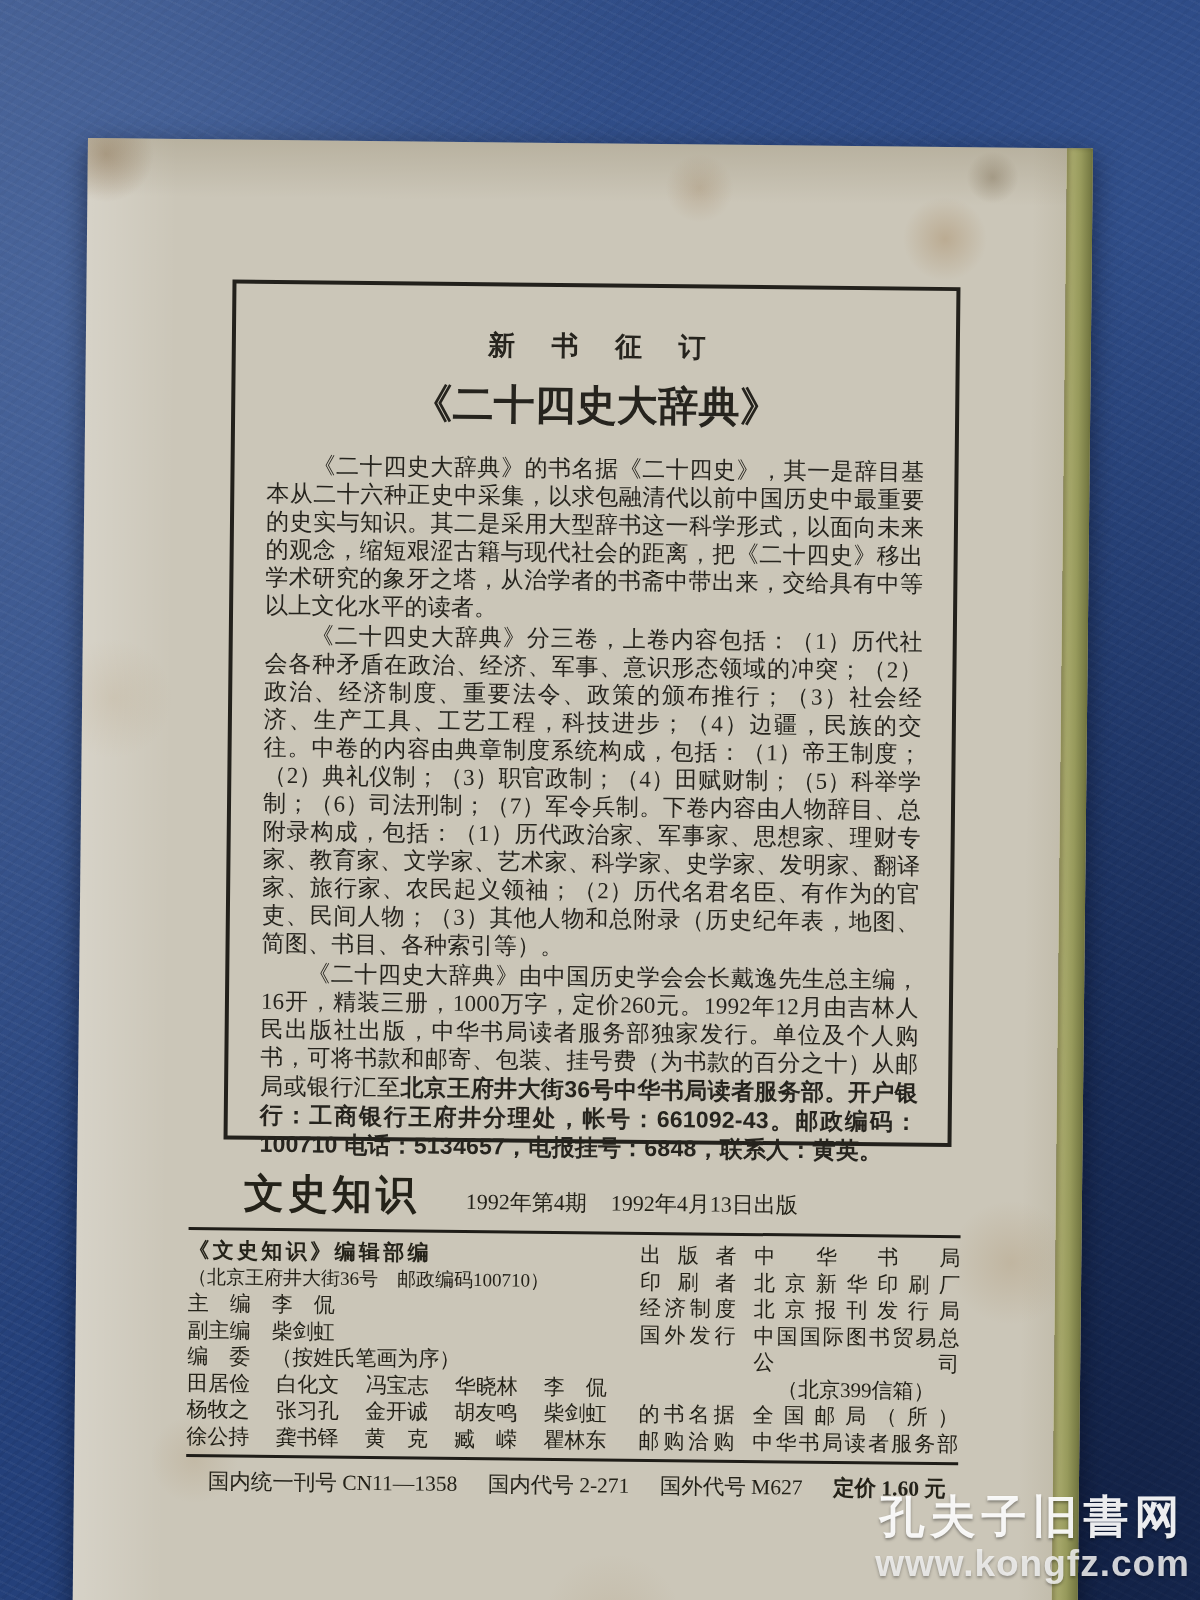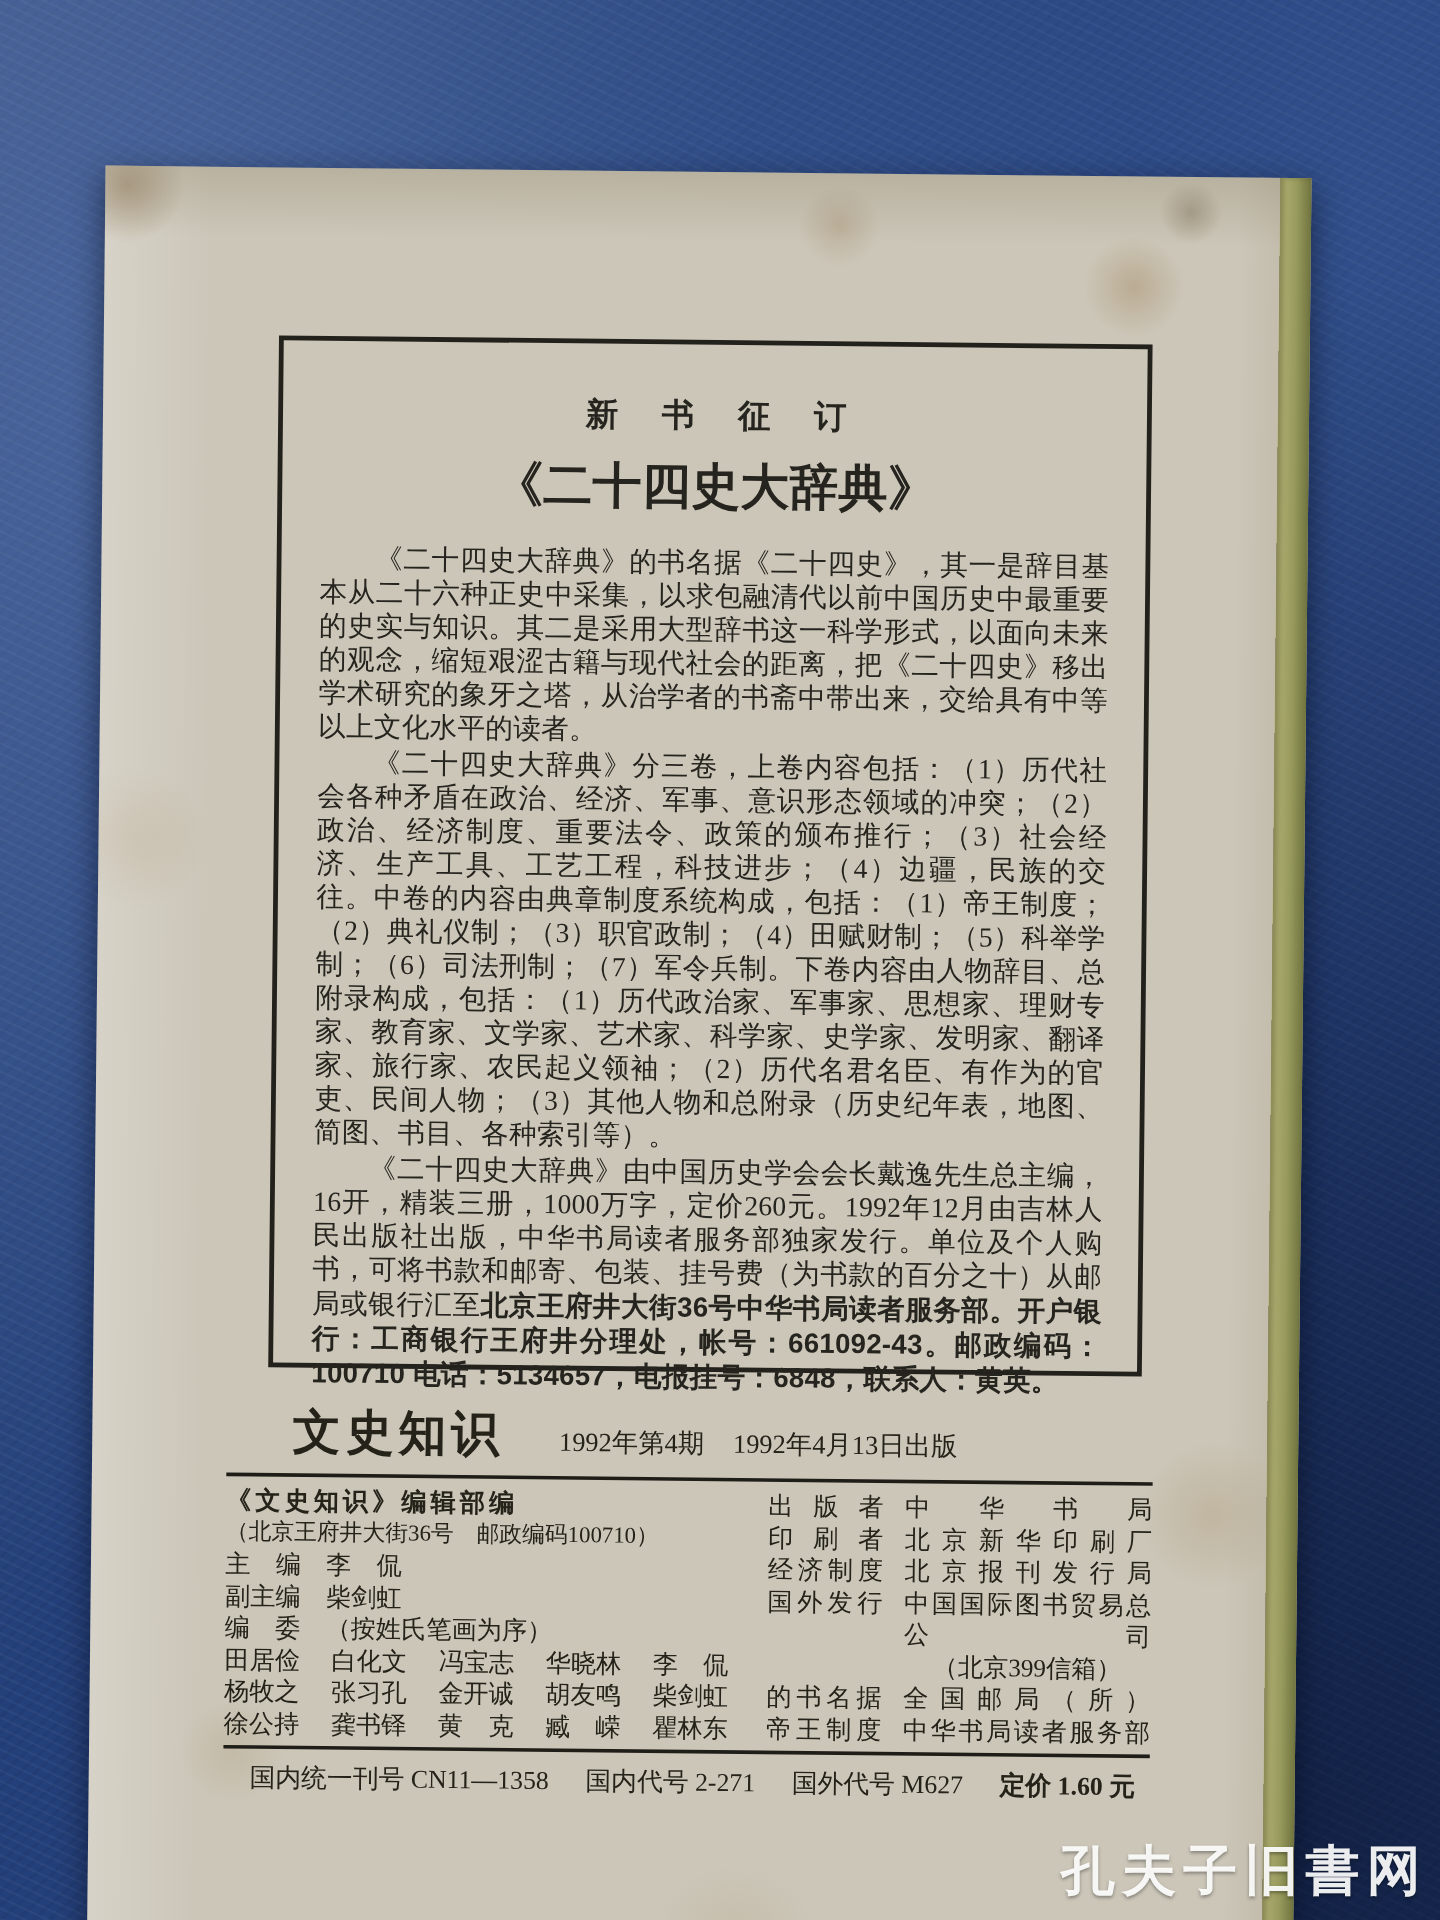--- a/index.html
+++ b/index.html
@@ -172,31 +172,32 @@
         </div>
         <div class="r-row">
           <span class="r-label"></span>
           <span class="r-val center">（北京399信箱）</span>
         </div>
         <div class="r-row">
           <span class="r-label">的书名据</span>
           <span class="r-val">全国邮局（所）</span>
         </div>
         <div class="r-row">
-          <span class="r-label">帝王制度</span>
+          <span class="r-label">邮购洽购</span>
           <span class="r-val">中华书局读者服务部</span>
         </div>
       </div>
     </div>
 
     <div class="col-foot-rule"></div>
     <div class="col-foot">
       <span>国内统一刊号 CN11—1358</span>
       <span>国内代号 2-271</span>
       <span>国外代号 M627</span>
       <span class="price">定价 1.60 元</span>
     </div>
   </div>
 </div>
 
 <div class="wm">
   <div class="wm1">孔夫子旧書网</div>
+  <div class="wm2">www.kongfz.com</div>
 </div>
 
 </body></html>

